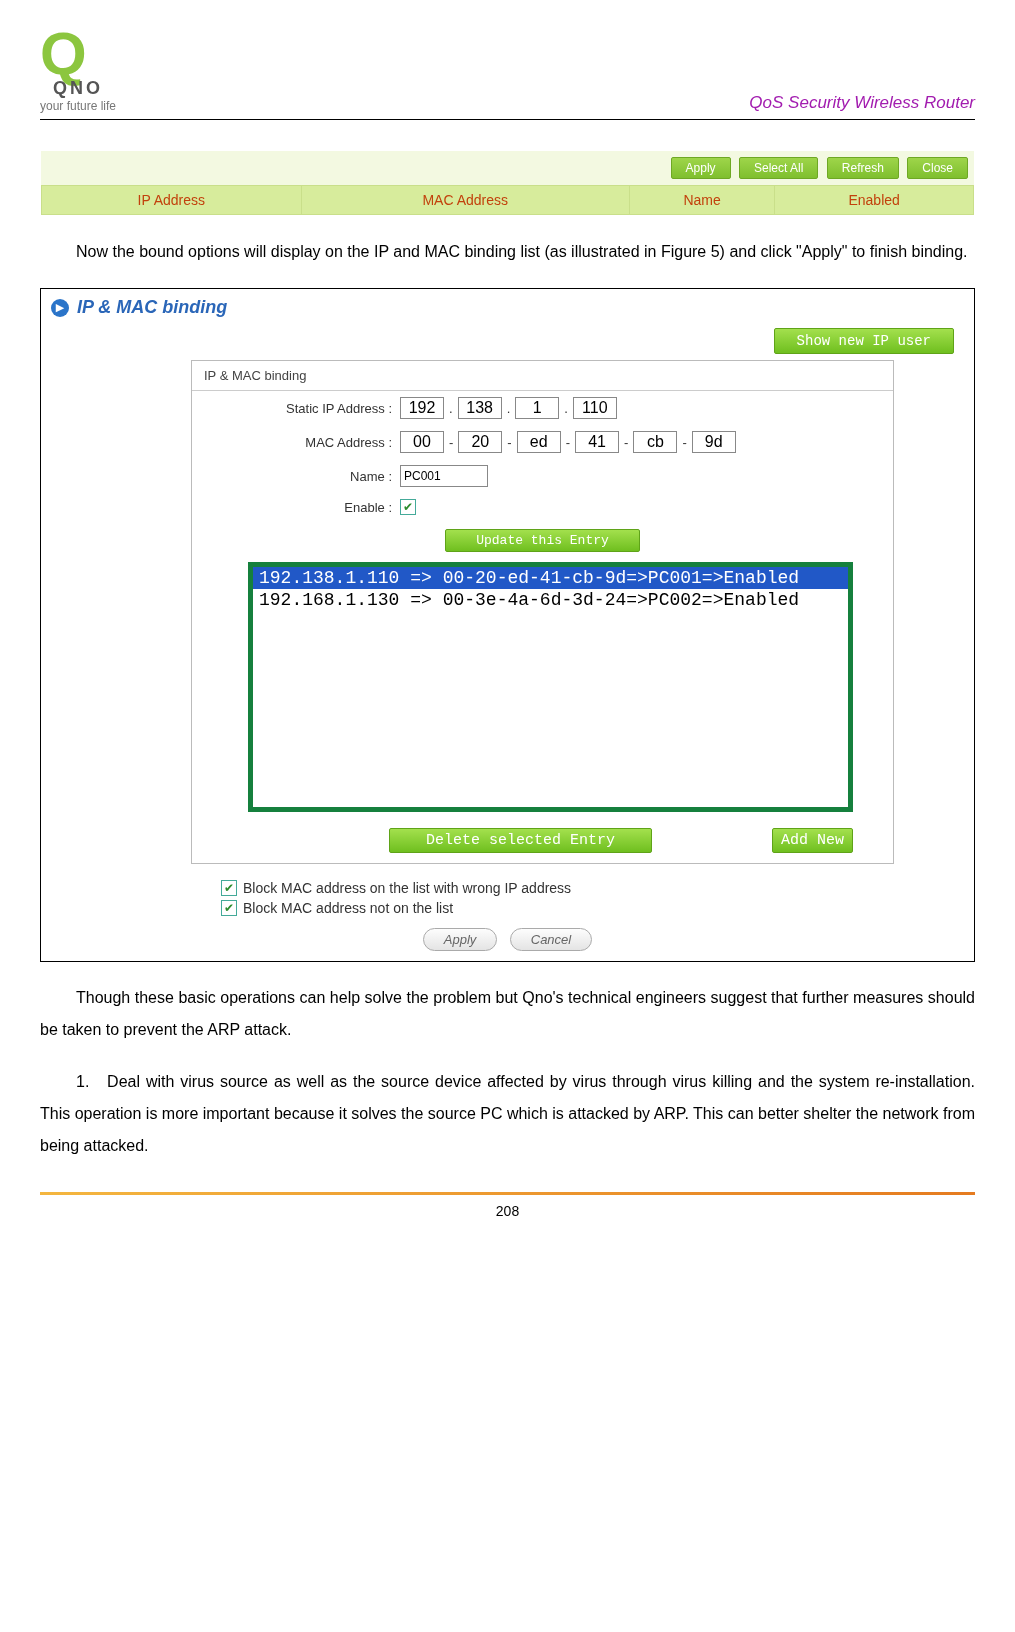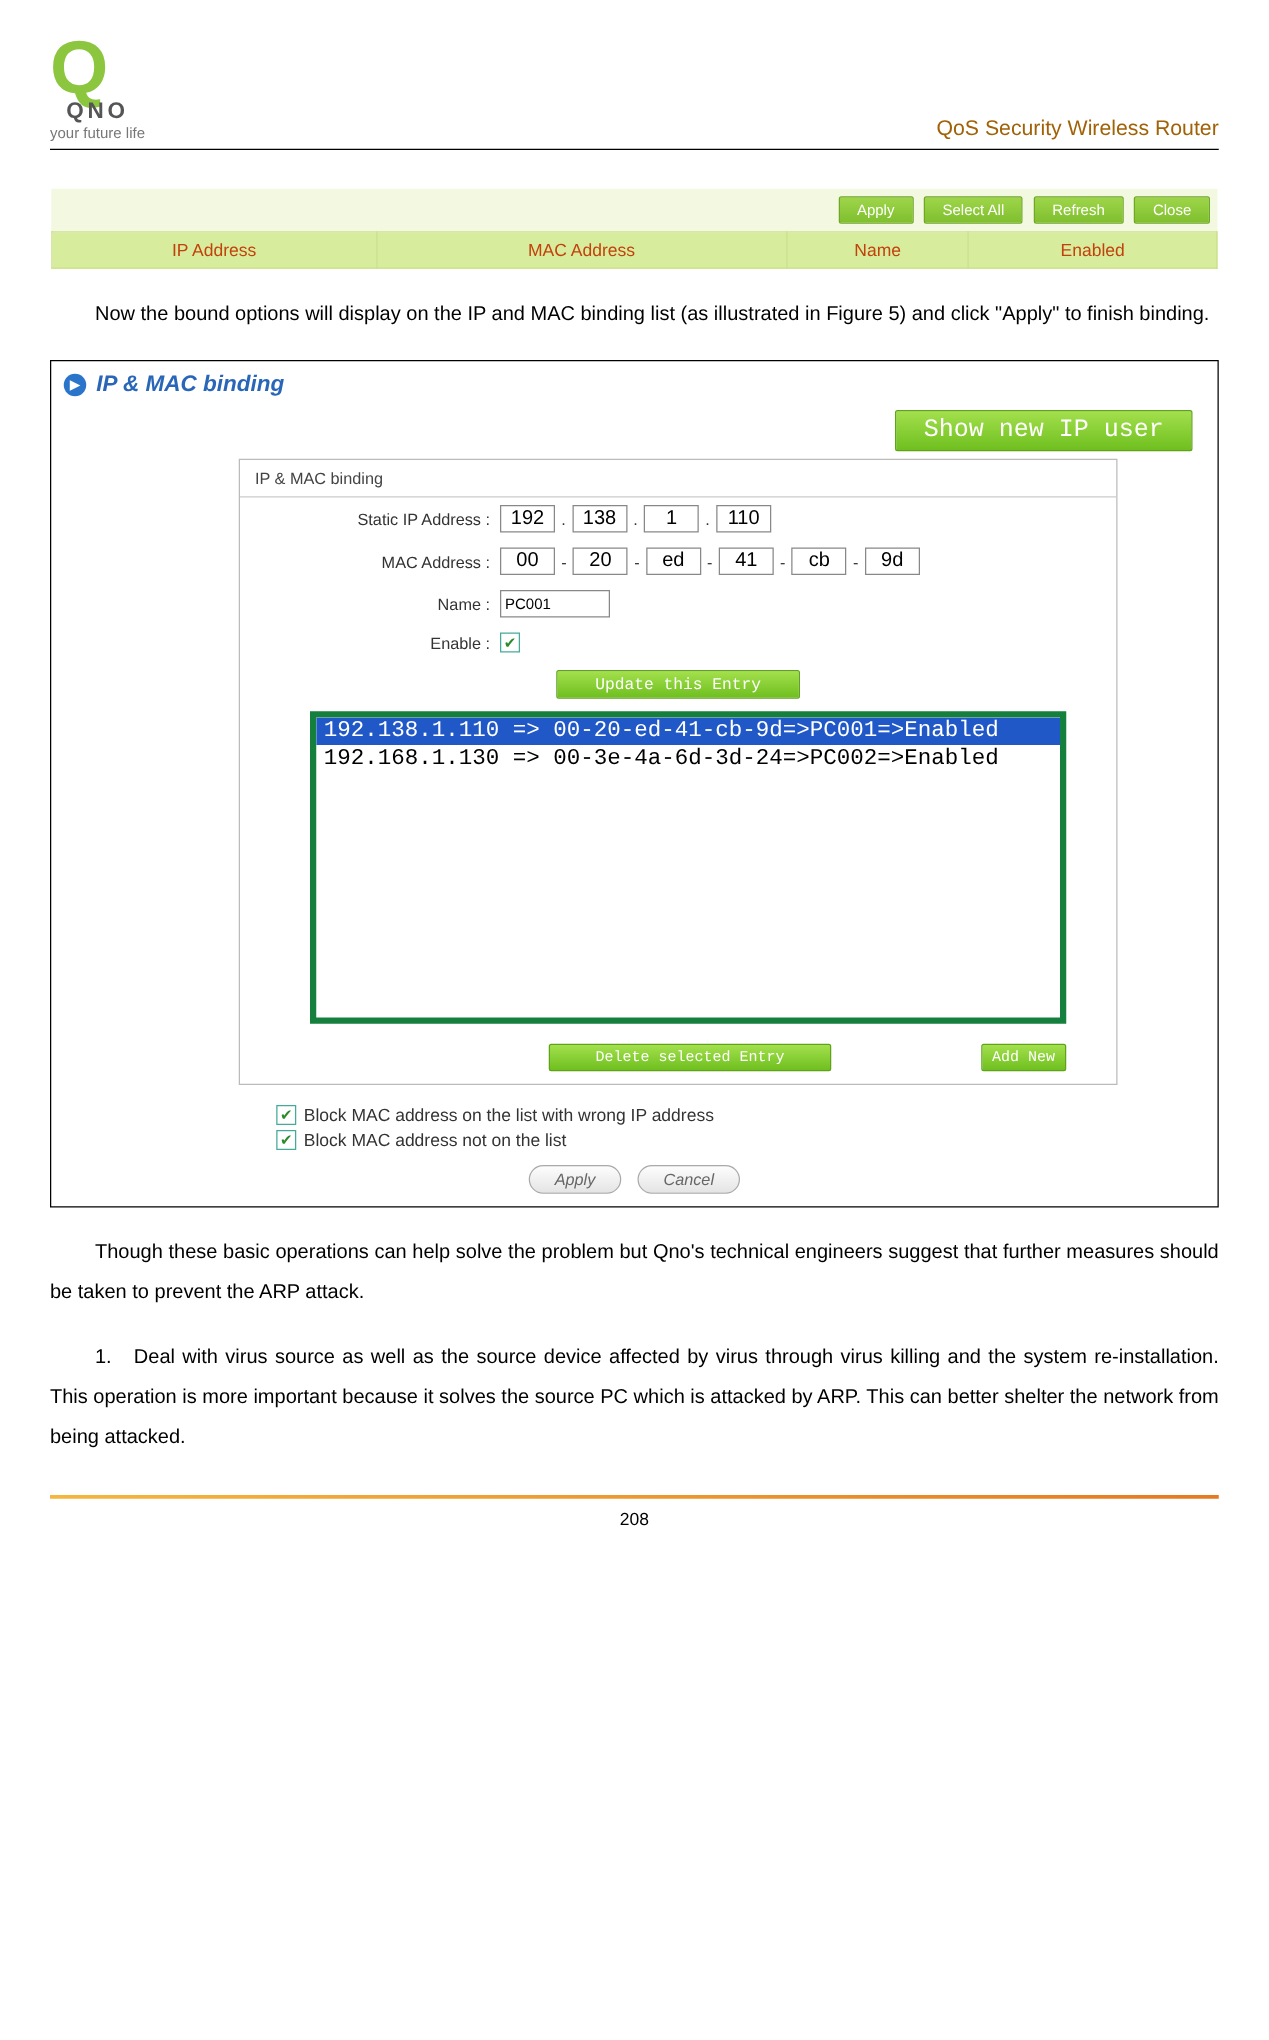--- a/index.html
+++ b/index.html
@@ -21,21 +21,21 @@
     padding-bottom: 6px;
     margin-bottom: 30px;
   }
   .logo-block { width: 110px; }
   .logo-q {
     font-size: 60px; font-weight: bold; color: #8cc63f;
     line-height: 0.8; font-family: Arial;
   }
   .logo-text { font-size: 18px; letter-spacing: 3px; color:#555; font-weight:bold;margin-left:13px;}
   .logo-tag { font-size: 12px; color:#777; }
-  .header-title { font-size: 17px; color:#a16207; }
+  .header-title { font-size: 17px; color:#a21caf;font-style:italic; }
   .body-text {
     font-size: 16px; line-height: 2.0; text-align: justify;
     margin: 20px 0;
   }
   .indent { text-indent: 36px; }
   .fig1 {
     border: 1px solid transparent;
     margin: 10px 0 10px 0;
   }
   .btnbar {
@@ -78,21 +78,21 @@
   .arrow-circle {
     width:18px;height:18px;border-radius:50%;
     background:#2a74c9;color:#fff;font-size:11px;
     display:flex;align-items:center;justify-content:center;
   }
   .fig2-title { color:#2a66b8; font-size:18px; font-weight:bold; font-style:italic;}
   .show-new {
     float:right; margin: 6px 20px 6px 0;
     background: linear-gradient(#a3e04d,#6fbf1f);
     color:#fff; font-family: "Courier New", monospace;
-    font-size:20px; padding:4px 22px; border-radius:2px;
+    font-size:14px; padding:4px 22px; border-radius:2px;
     border:1px solid #5fa318;
   }
   .inner-panel {
     margin: 0 80px 0 150px;
     border:1px solid #bbb;
     background:#fff;
     clear:both;
   }
   .inner-title {
     font-size:13px; padding:7px 12px;
@@ -128,21 +128,21 @@
     font-size:18px; overflow:hidden;
   }
   .lr { padding:1px 6px; white-space:nowrap; }
   .lr.sel { background:#2158c7; color:#fff; }
   .btn-row2 {
     display:flex; justify-content:flex-end; gap:120px;
     padding: 6px 40px 10px 40px;
   }
   .wide-green {
     background: linear-gradient(#a3e04d,#6fbf1f);
-    color:#fff; font-family:"Courier New",monospace; font-size:12px;
+    color:#fff; font-family:"Courier New",monospace; font-size:15px;
     padding:3px 36px; border:1px solid #5fa318; border-radius:2px;
   }
   .opts {
     margin: 14px 0 10px 180px; font-size:14px; color:#333;
   }
   .opts .row { display:flex; align-items:center; gap:6px; padding:2px 0;}
   .bottom-btns { text-align:center; margin-top:6px;}
   .pill {
     display:inline-block; border:1px solid #aaa; border-radius:14px;
     background:linear-gradient(#fdfdfd,#e4e4e4); color:#666;

